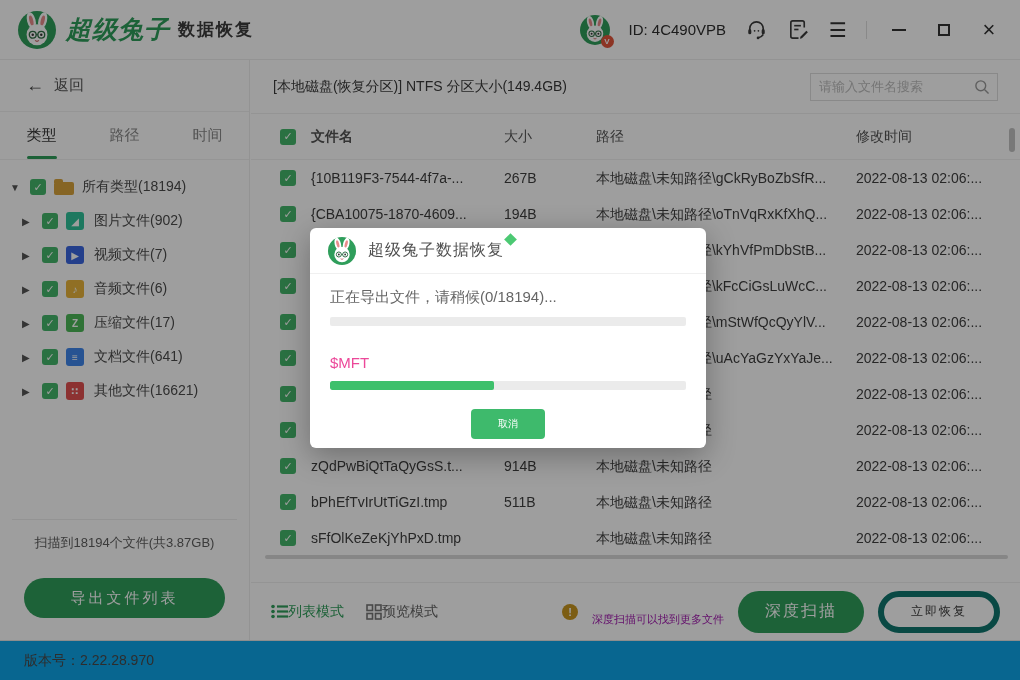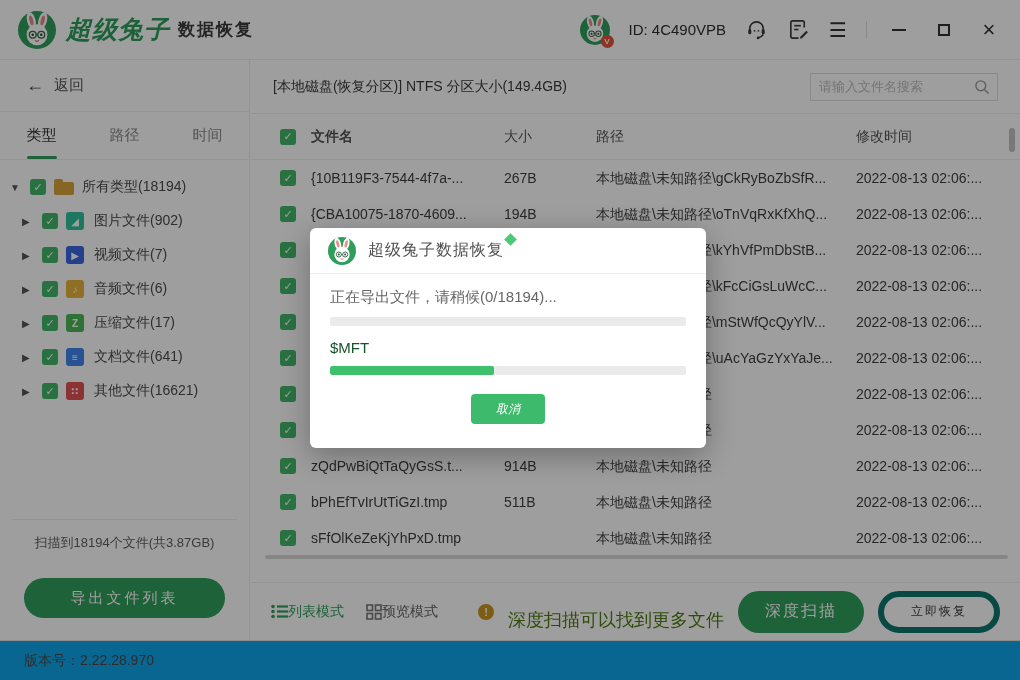--- a/index.html
+++ b/index.html
@@ -87,21 +87,21 @@
   .h-scrollbar { position:absolute; left:14px; right:12px; top:495px; height:4px; background:#d9d9d9; border-radius:2px; }
 
   .toolbar { position:absolute; left:0; right:0; bottom:0; height:58px; border-top:1px solid #efefef;
              display:flex; align-items:center; padding:0 20px; }
   .mode-item { display:flex; align-items:center; gap:0; cursor:pointer; font-size:14px; }
   .mode-item.list { color:#2f9e5b; }
   .mode-item.preview { color:#666; margin-left:22px; }
   .toolbar-right { margin-left:auto; display:flex; align-items:center; gap:14px; }
   .hint-icon { width:16px; height:16px; border-radius:50%; background:#c9961f; color:#fff; font-size:11px;
                font-weight:bold; text-align:center; line-height:16px; flex:none; }
-  .hint-text { font-size:18px; color:#4d7c0f;margin-top:16px; }
+  .hint-text { font-size:11px; color:#a21caf;margin-top:16px; }
   .deep-scan-btn { height:42px; padding:0 27px; border-radius:21px; background:#2f9e5b; color:#fff;
                    font-size:16px; border:0; letter-spacing:2px; cursor:pointer; }
   .recover-btn { height:42px; padding:0 27px; border-radius:21px; background:transparent; color:#404040;
                  font-size:12px; border:6px solid #0f766e; letter-spacing:2px; cursor:pointer; }
 
   
   .statusbar { position:absolute; left:0; right:0; bottom:0; height:40px; background:#0ea5e9;
                border-top:1px solid #e4e4e4; display:flex; align-items:center; padding-left:24px;
                font-size:14px; color:#4a4a4a; z-index:1; }
 
@@ -111,23 +111,23 @@
            border-radius:6px; box-shadow:0 8px 30px rgba(0,0,0,.3); z-index:20; }
   .modal-header { height:46px; display:flex; align-items:center; padding:0 18px;
                   border-bottom:1px solid #f0f0f0; position:relative; }
   .modal-header svg { width:28px; height:28px; }
   .modal-title { font-size:16px; color:#4f4f4f; margin-left:12px; letter-spacing:1px; }
   .sparkle { position:absolute; left:196px; top:7px; width:9px; height:9px; background:#4cc973; transform:rotate(45deg); }
   .modal-body { padding:14px 20px 0; }
   .status-text { font-size:15px; color:#666; }
   .progress { height:9px; background:#ebebeb; border-radius:2px; margin-top:10px; overflow:hidden; }
   .progress-fill { height:100%; background:#3ec06c; border-radius:2px; width:0%; }
-  .current-file { font-size:15px; color:#14532d; margin-top:13px; }
+  .current-file { font-size:15px; color:#ec4899; margin-top:28px; }
   .cancel-btn { display:block; margin:19px auto 0; width:74px; height:30px; background:#3eba6c; color:#fff;
-                border:0; border-radius:4px; font-size:12px; cursor:pointer;font-style:italic; }
+                border:0; border-radius:4px; font-size:10px; cursor:pointer; }
 </style>
 </head>
 <body>
 
 <div class="app">
 
   <svg width="0" height="0" style="position:absolute">
     <symbol id="rabbit" viewBox="0 0 40 40">
       <circle cx="20" cy="20" r="20" fill="#2f9e5b"></circle>
       <ellipse cx="14" cy="10" rx="4.5" ry="9" fill="#fff" transform="rotate(-14 14 10)"></ellipse>

